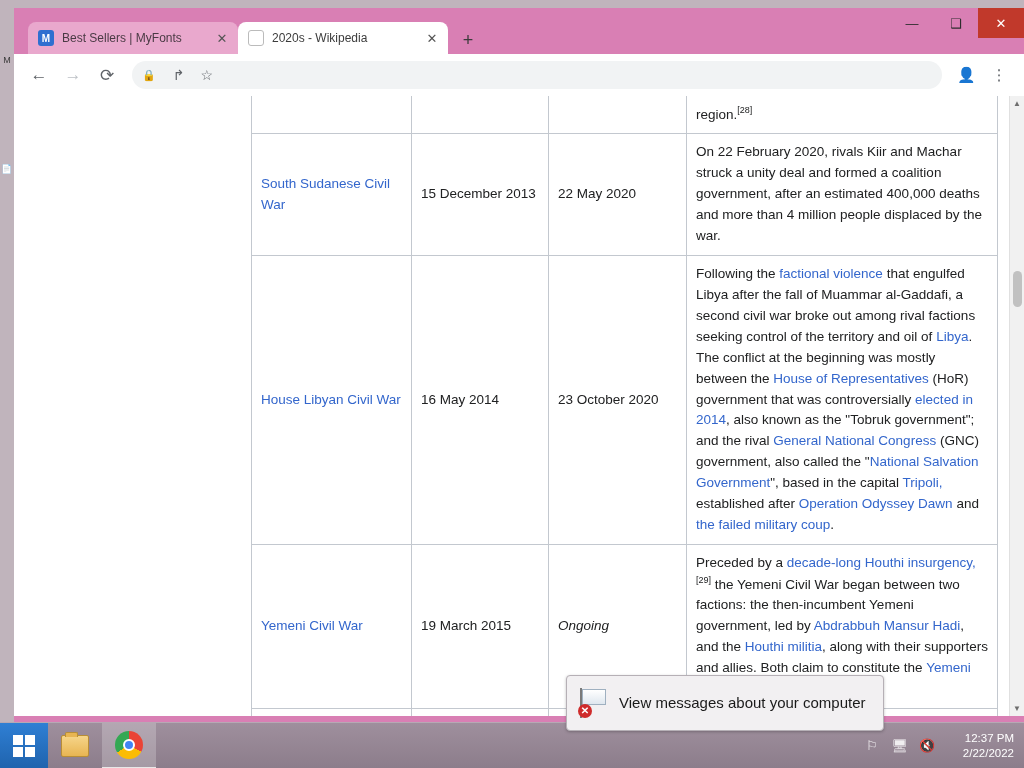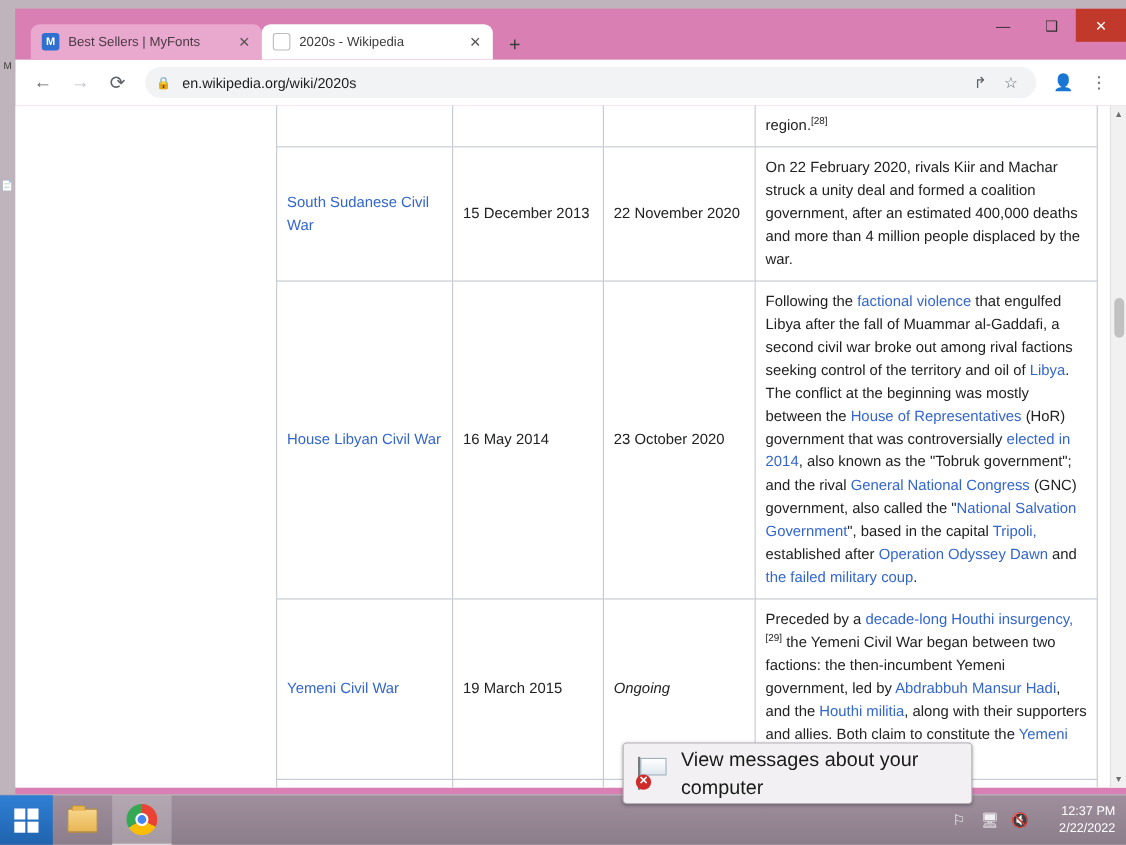--- a/index.html
+++ b/index.html
@@ -230,21 +230,21 @@
   .flag-x {
     position: absolute; left: 1px; top: 18px;
     width: 14px; height: 14px;
     background: #cf2b2b;
     border-radius: 50%;
     color: #fff; font-size: 10px; font-weight: bold;
     display: flex; align-items: center; justify-content: center;
     line-height: 1;
   }
   .balloon .btext { font-size: 11.5px; color: #1a1a1a; line-height: 1.45; }
-  .balloon .btitle { font-size: 18px; }
+  .balloon .btitle { font-size: 15px; }
 
   
   #taskbar {
     position: absolute;
     left: 0; bottom: 0;
     width: 1024px; height: 46px;
     background: linear-gradient(#9f8f9d, #8c7d8b);
     border-top: 1px solid #b6a9b4;
     display: flex; align-items: center;
   }
@@ -340,21 +340,20 @@
       </div>
     </div>
 
     <div class="toolbar">
       <div class="navbtn">←</div>
       <div class="navbtn" style="color:#bdc1c6;">→</div>
       <div class="navbtn">⟳</div>
 
       <div class="omnibox">
         <span class="lock">🔒</span>
-        <span class="url">en.wikipedia.org/wiki/2020s</span>
         <span class="omni-icons">
           <div>↱</div>
           <div>☆</div>
         </span>
       </div>
 
       <div class="tb-right">
         <div>👤</div>
         <div>⋮</div>
       </div>
@@ -374,21 +373,21 @@
               <td class="c-desc cut-top">
                 <span>region.</span><span class="sup">[28]</span>
               </td>
             </tr>
 
             <tr>
               <td class="c-name">
                 <a class="wl" href="#">South Sudanese Civil War</a>
               </td>
               <td class="c-start">15 December 2013</td>
-              <td class="c-end">22 November 2020</td>
+              <td class="c-end">22 May 2020</td>
               <td class="c-desc">
                 <span>On 22 February 2020, rivals Kiir and Machar struck a unity deal and formed a coalition government, after an estimated 400,000 deaths and more than 4 million people displaced by the war.</span>
               </td>
             </tr>
 
             <tr>
               <td class="c-name">
                 <a class="wl" href="#">House Libyan Civil War</a>
               </td>
               <td class="c-start">16 May 2014</td>

